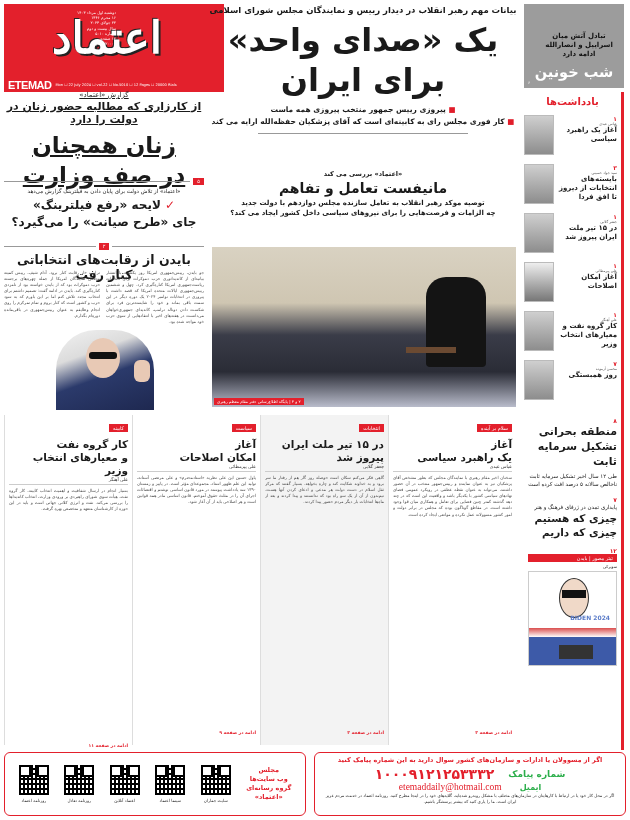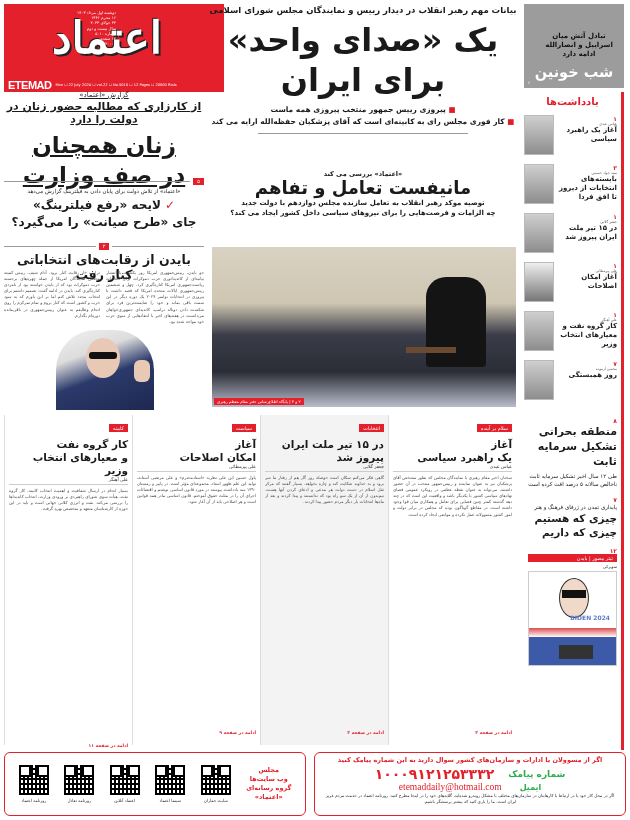--- a/index.html
+++ b/index.html
@@ -101,21 +101,21 @@
 <div class="abs" style="left:208px; top:4px; width:310px; text-align:center;">
   <div style="font-size:8.5px;font-weight:bold;line-height:12px;">بیانات مهم رهبر انقلاب در دیدار رییس و نمایندگان مجلس شورای اسلامی</div>
   <div style="font-size:32px;font-weight:bold;line-height:40px;margin-top:4px;">یک «صدای واحد»</div>
   <div style="font-size:32px;font-weight:bold;line-height:40px;">برای ایران</div>
   <div style="font-size:7.5px;font-weight:bold;line-height:12px;margin-top:4px;"><span class="red">■</span> <span>پیروزی رییس جمهور منتخب پیروزی همه ماست</span></div>
   <div style="font-size:7.5px;font-weight:bold;line-height:12px;"><span class="red">■</span> <span>کار فوری مجلس رای به کابینه‌ای است که آقای پزشکیان حفظه‌الله ارایه می کند</span></div>
   <div class="rule" style="width:210px;margin:5px auto 0;"></div>
 </div>
 <div class="abs" style="left:208px; top:170px; width:310px; text-align:center;">
   <div style="font-size:6.5px;font-weight:bold;">«اعتماد» بررسی می کند</div>
-  <div style="font-size:18px;font-weight:bold;line-height:20px;">مانیفست تعامل و تفاهم</div>
+  <div style="font-size:14px;font-weight:bold;line-height:20px;">مانیفست تعامل و تفاهم</div>
   <div style="font-size:7px;font-weight:bold;line-height:10px;">توصیه موکد رهبر انقلاب به تعامل سازنده مجلس دوازدهم با دولت جدید</div>
   <div style="font-size:7px;font-weight:bold;line-height:10px;">چه الزامات و فرصت‌هایی را برای نیروهای سیاسی داخل کشور ایجاد می کند؟</div>
 </div>
 <div class="abs photo" style="left:212px; top:247px; width:304px; height:160px; background: linear-gradient(180deg,#d9d2c2 0%,#cfc6b2 35%,#3a3c48 55%,#2a2c36 78%,#b9bccb 100%);">
   <div style="position:absolute;right:30px;top:30px;width:60px;height:90px;background:#141414;border-radius:20px 20px 4px 4px;"></div>
   <div style="position:absolute;right:60px;top:100px;width:50px;height:6px;background:#6b4a32;"></div>
   <div style="position:absolute;left:2px;bottom:2px;background:#e3202c;color:#fff;font-size:4px;padding:1px 3px;">۲ و ۳ | پایگاه اطلاع‌رسانی دفتر مقام معظم رهبری</div>
 </div>
 
 <div class="abs side-box">

